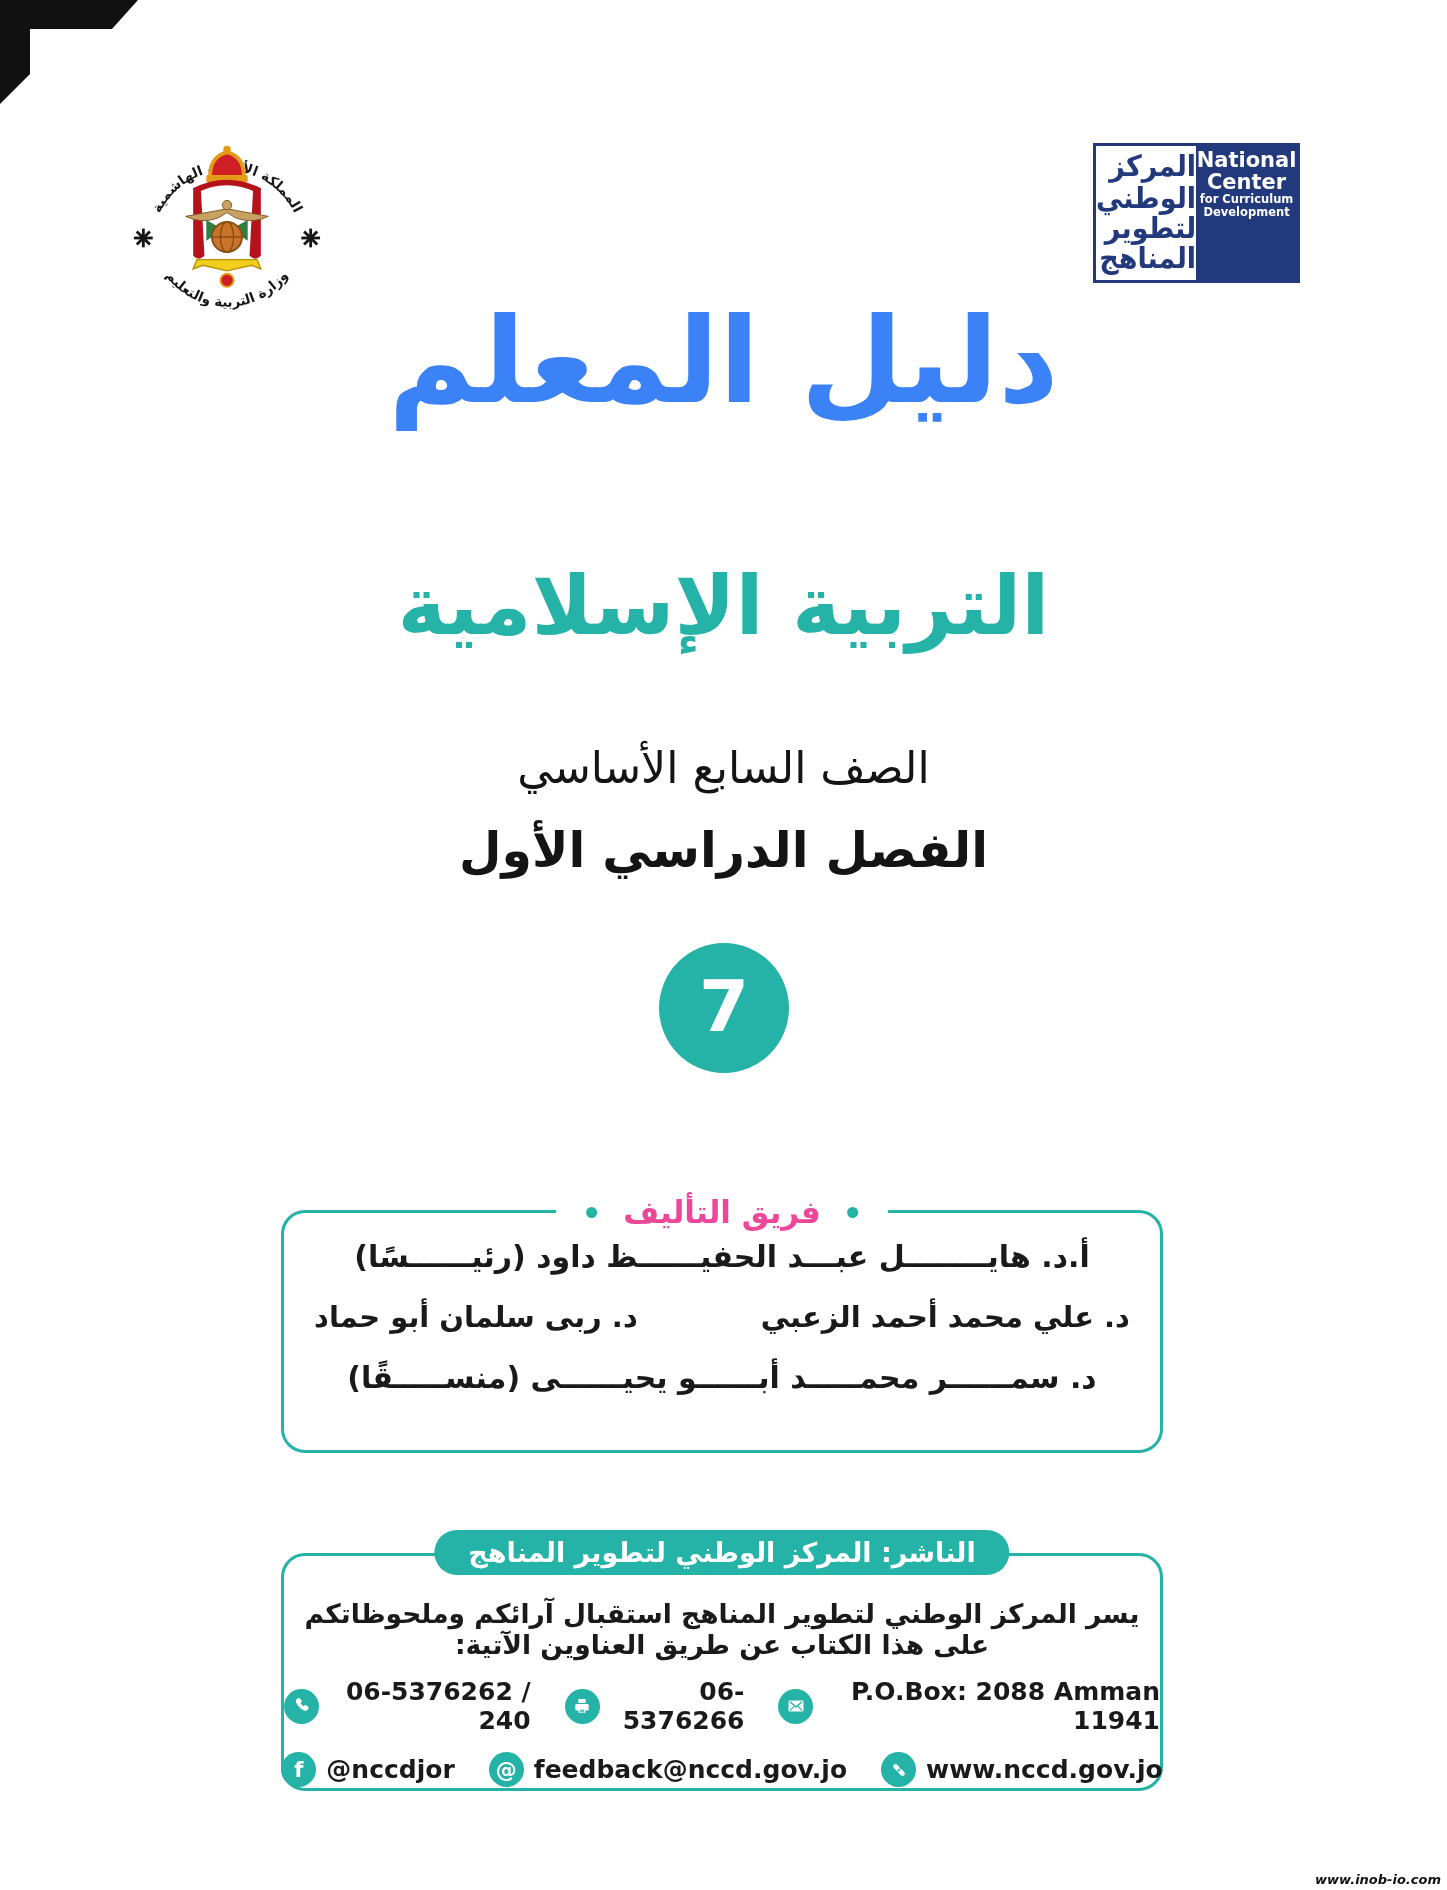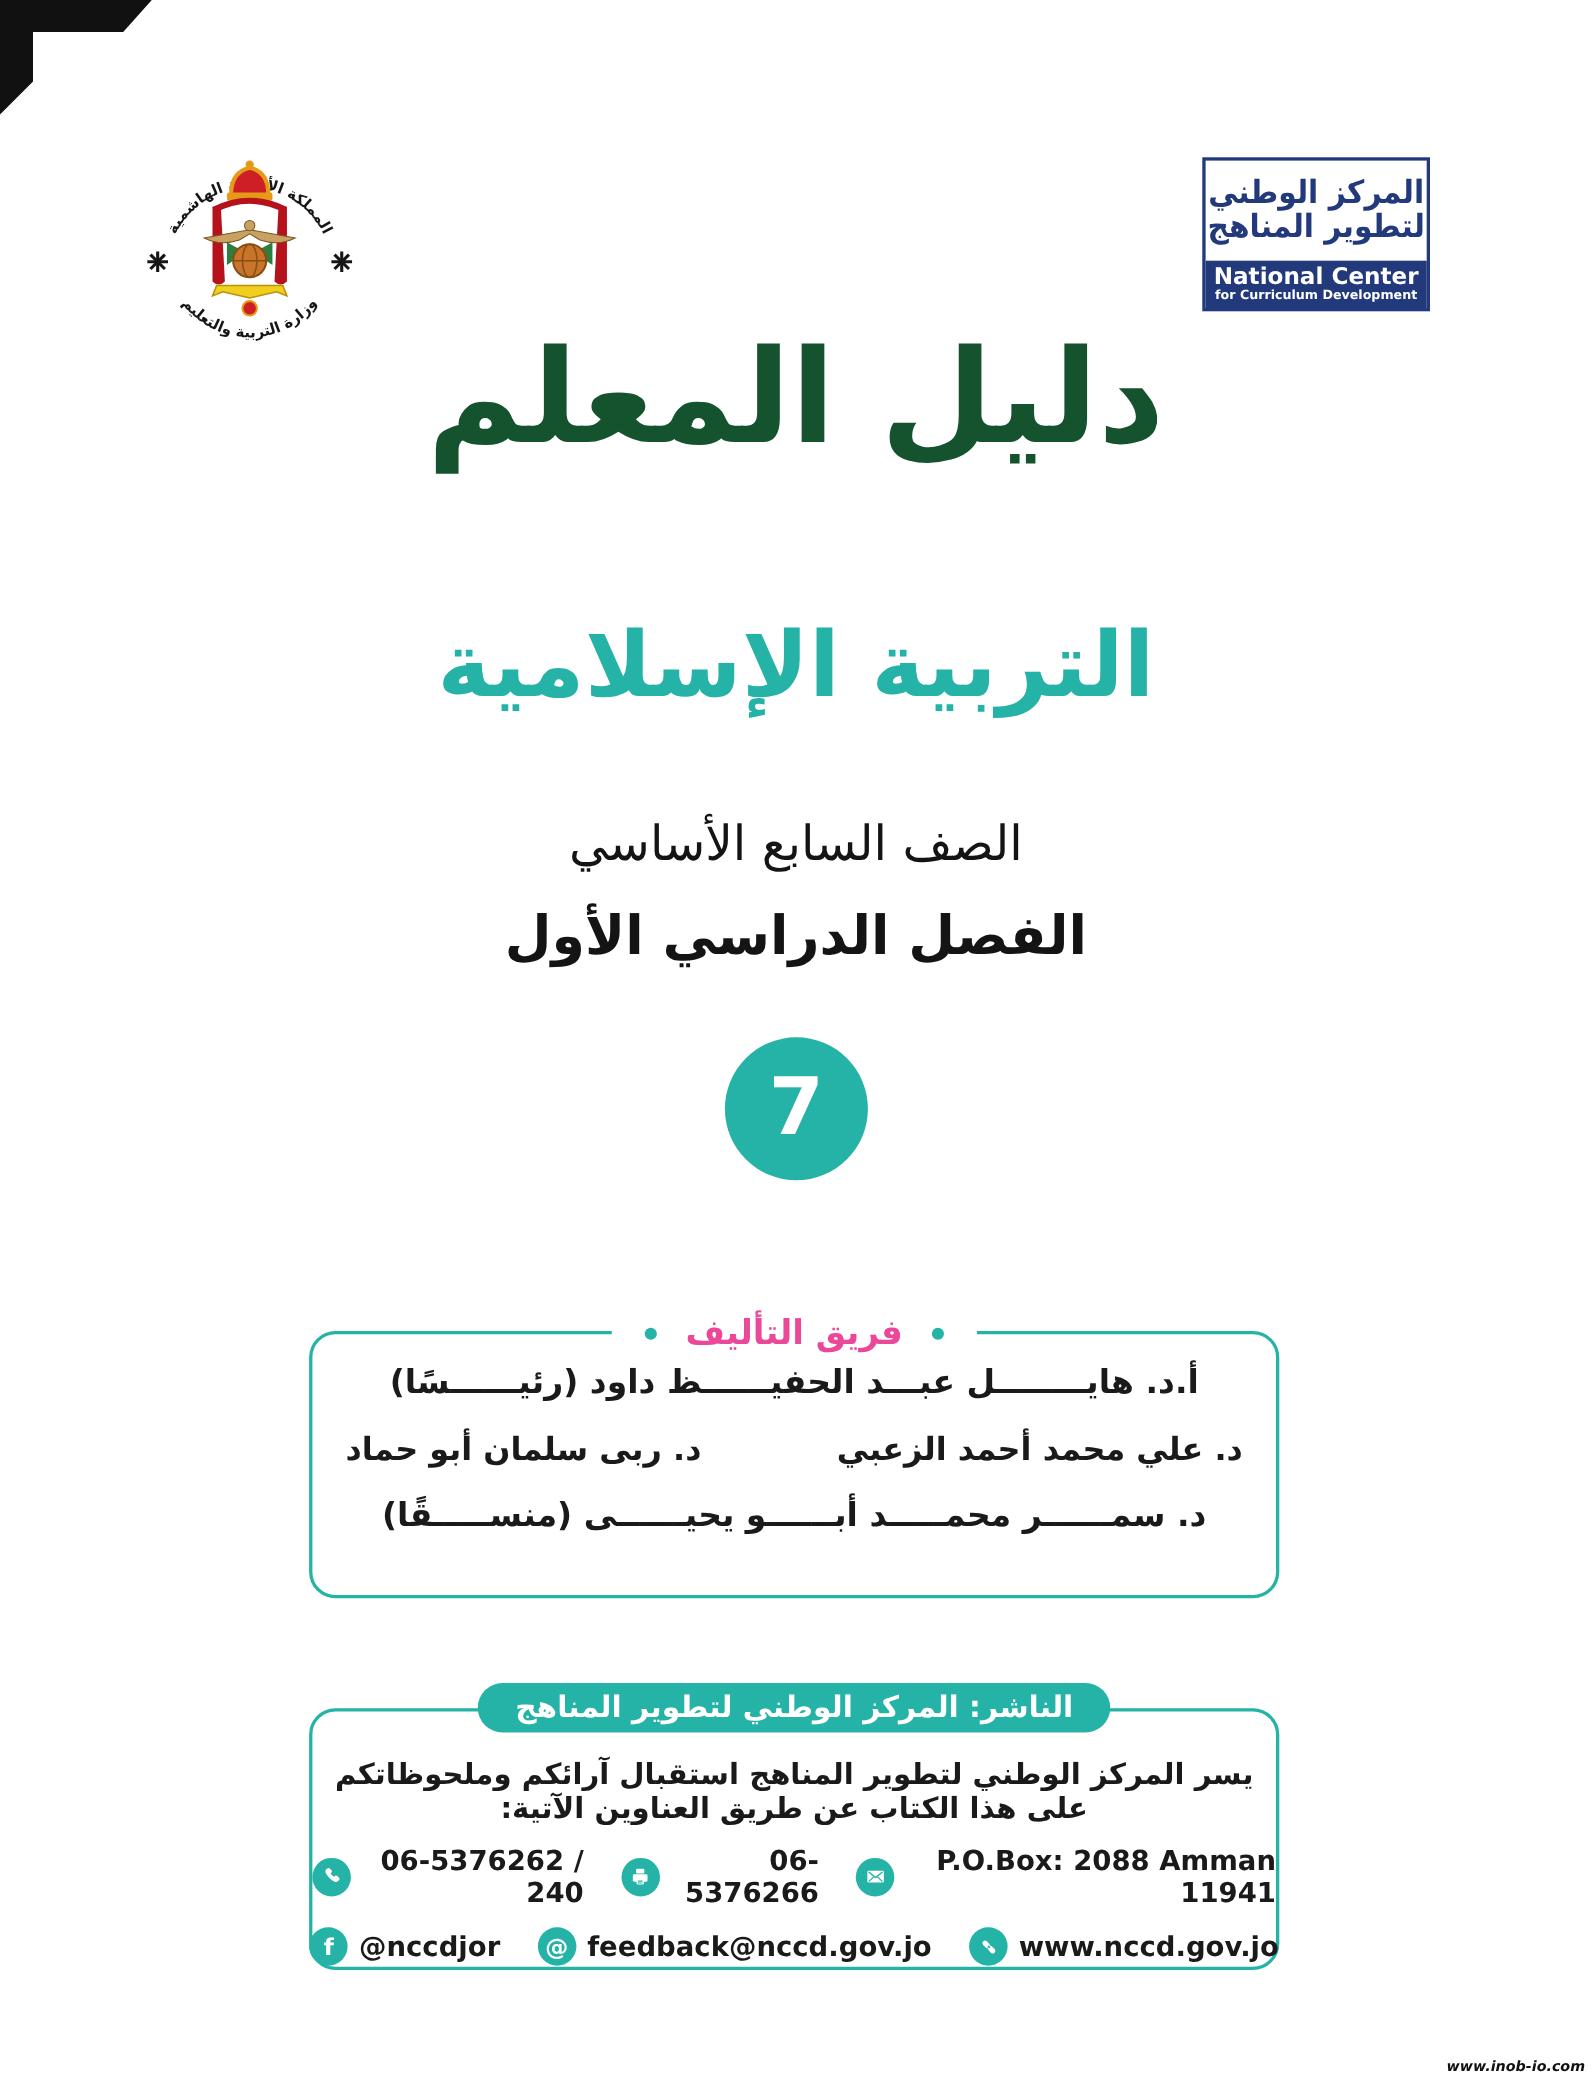--- a/index.html
+++ b/index.html
@@ -9,31 +9,31 @@
   
   .corner{position:absolute;left:0;top:0;}
 
   
   .moe{position:absolute;left:133px;top:118px;width:188px;height:208px;}
   .emblem-arc{font-size:14.5px;font-weight:700;fill:#161616;}
 
   
   .nccd{position:absolute;left:1093px;top:143px;width:207px;height:140px;
         border:3px solid #22397b;box-sizing:border-box;background:#fff;
-        display:flex;flex-direction:column;}
+        display:flex;}
   .nccd-arabic{flex:1;display:flex;flex-direction:column;align-items:center;justify-content:center;
         color:#22397b;font-weight:700;font-size:27px;line-height:1.05;direction:rtl;
         transform:scaleY(1.08);}
   .nccd-band{background:#22397b;color:#fff;text-align:center;padding:3px 0 5px;}
   .nccd-band .l1{font-size:21px;font-weight:700;line-height:1.05;}
   .nccd-band .l2{font-size:11.5px;font-weight:700;line-height:1.1;}
 
   
   .main-title{position:absolute;left:0;top:292px;width:100%;text-align:center;direction:rtl;
-        font-size:118px;font-weight:700;color:#14532d;}
+        font-size:118px;font-weight:700;color:#3b82f6;}
   .subject{position:absolute;left:0;top:558px;width:100%;text-align:center;direction:rtl;
         font-size:82px;font-weight:700;color:#24b3a6;}
   .grade{position:absolute;left:0;top:742px;width:100%;text-align:center;direction:rtl;
         font-size:44px;font-weight:400;color:#141414;}
   .semester{position:absolute;left:0;top:822px;width:100%;text-align:center;direction:rtl;
         font-size:49px;font-weight:700;color:#141414;}
   .grade-circle{position:absolute;left:659px;top:943px;width:130px;height:130px;border-radius:50%;
         background:#24b3a6;display:flex;align-items:center;justify-content:center;}
   .grade-circle span{color:#fff;font-size:72px;font-weight:700;transform:translateY(-2px);}
 

